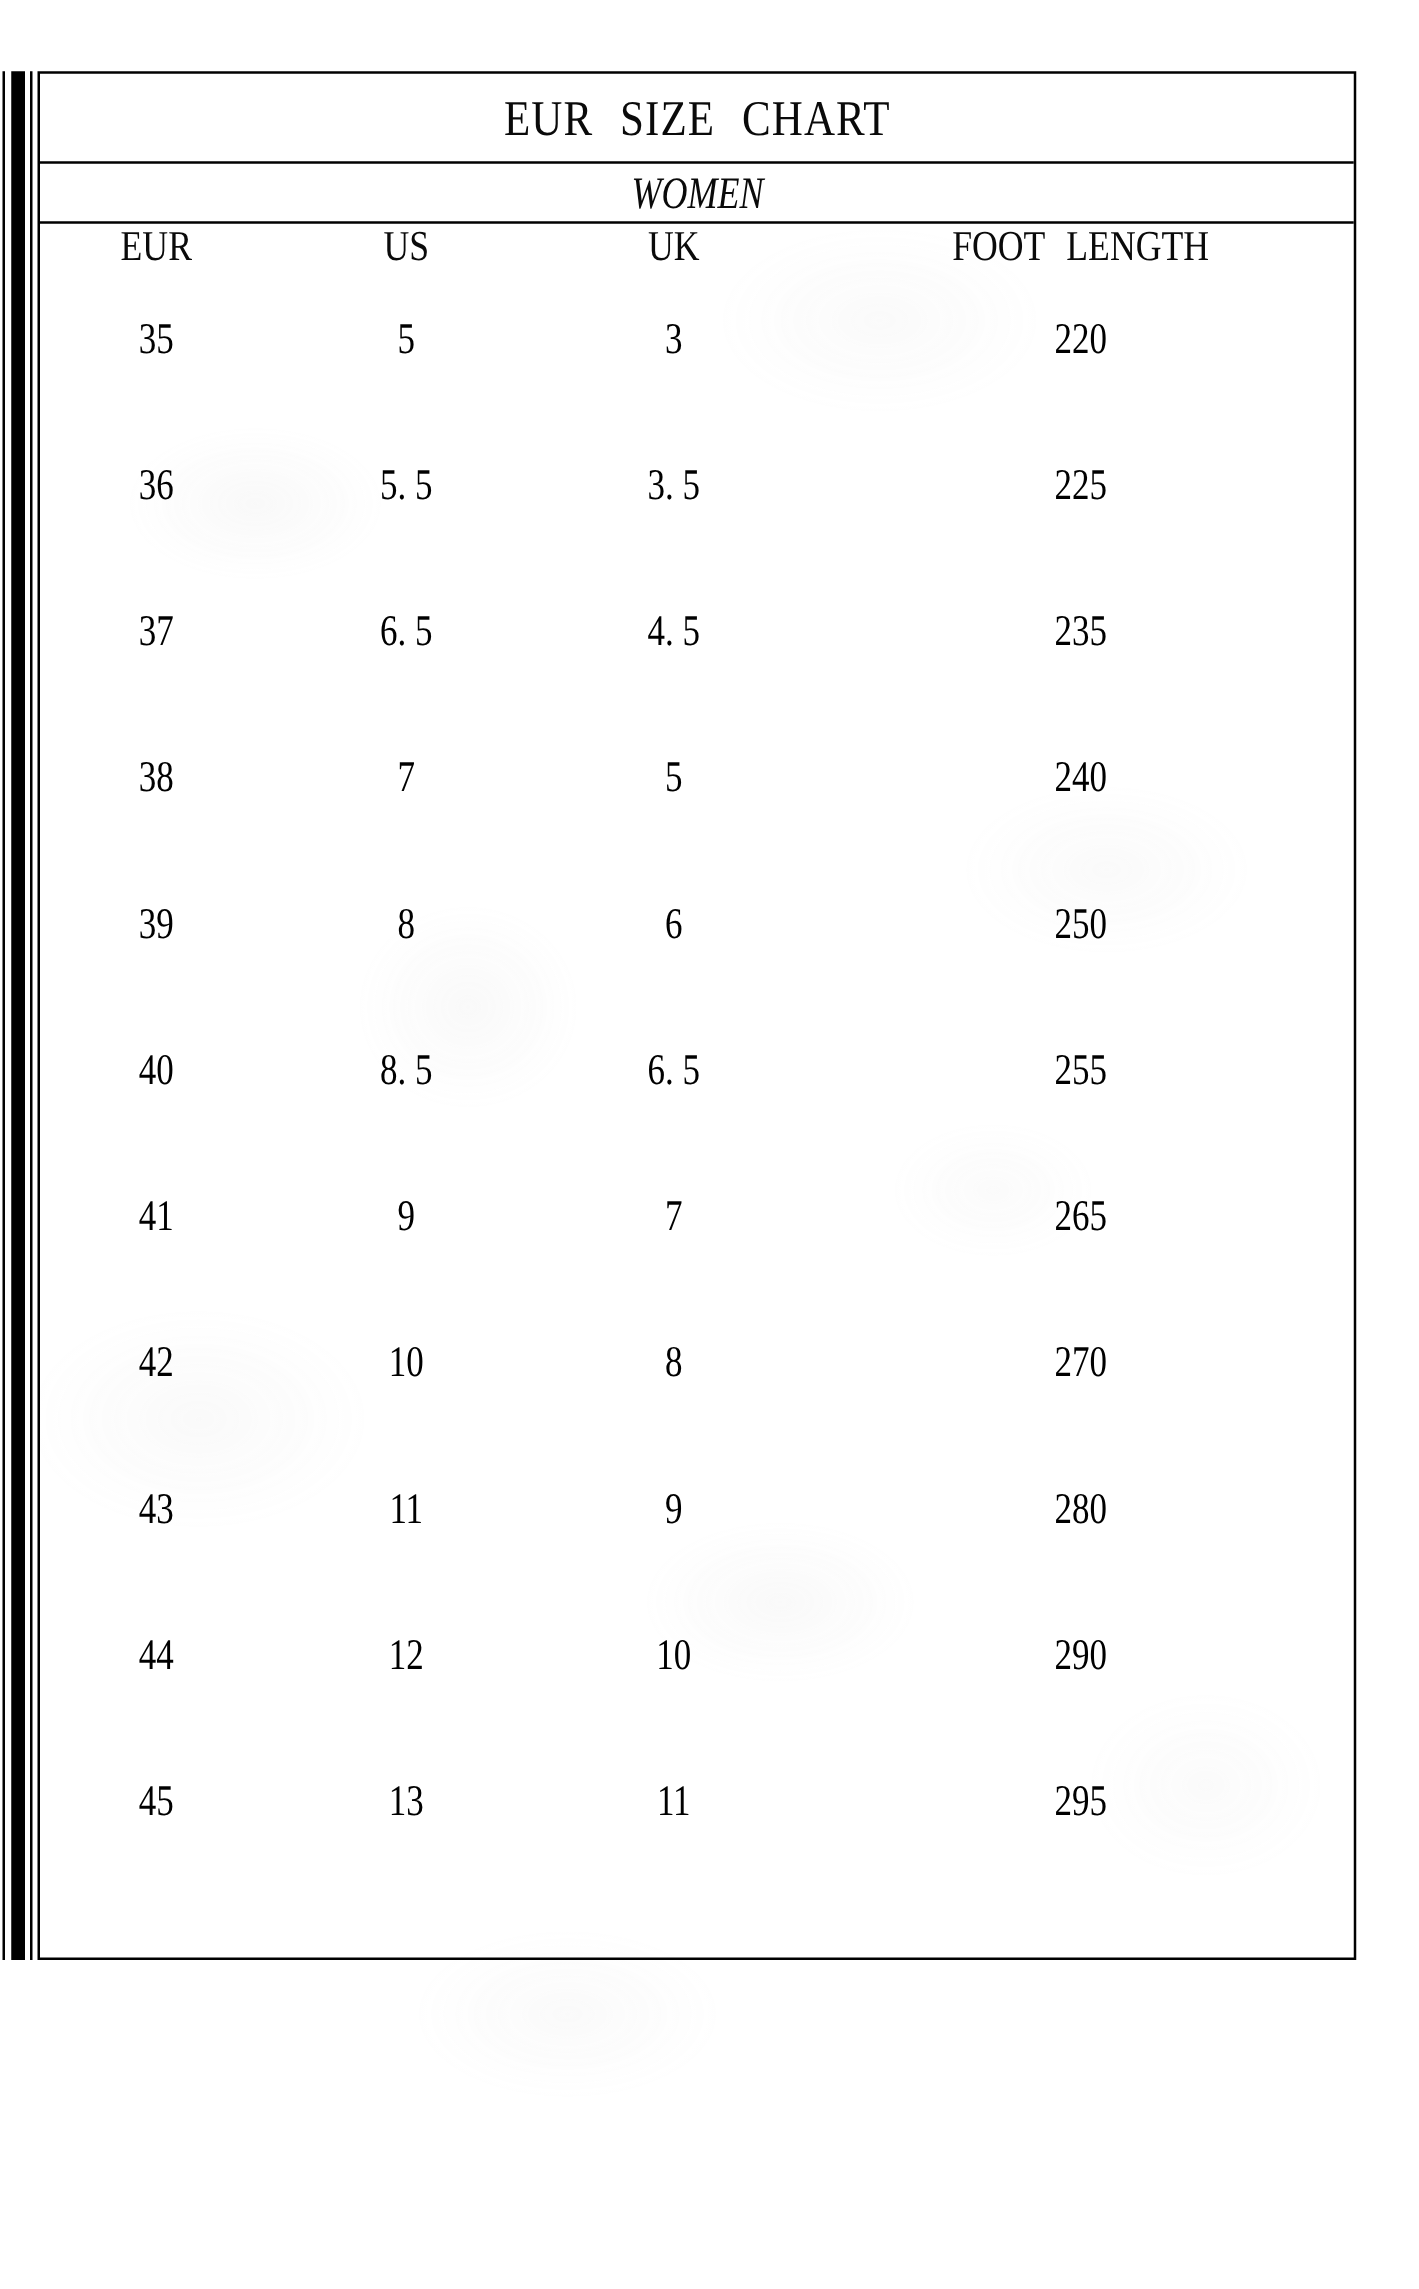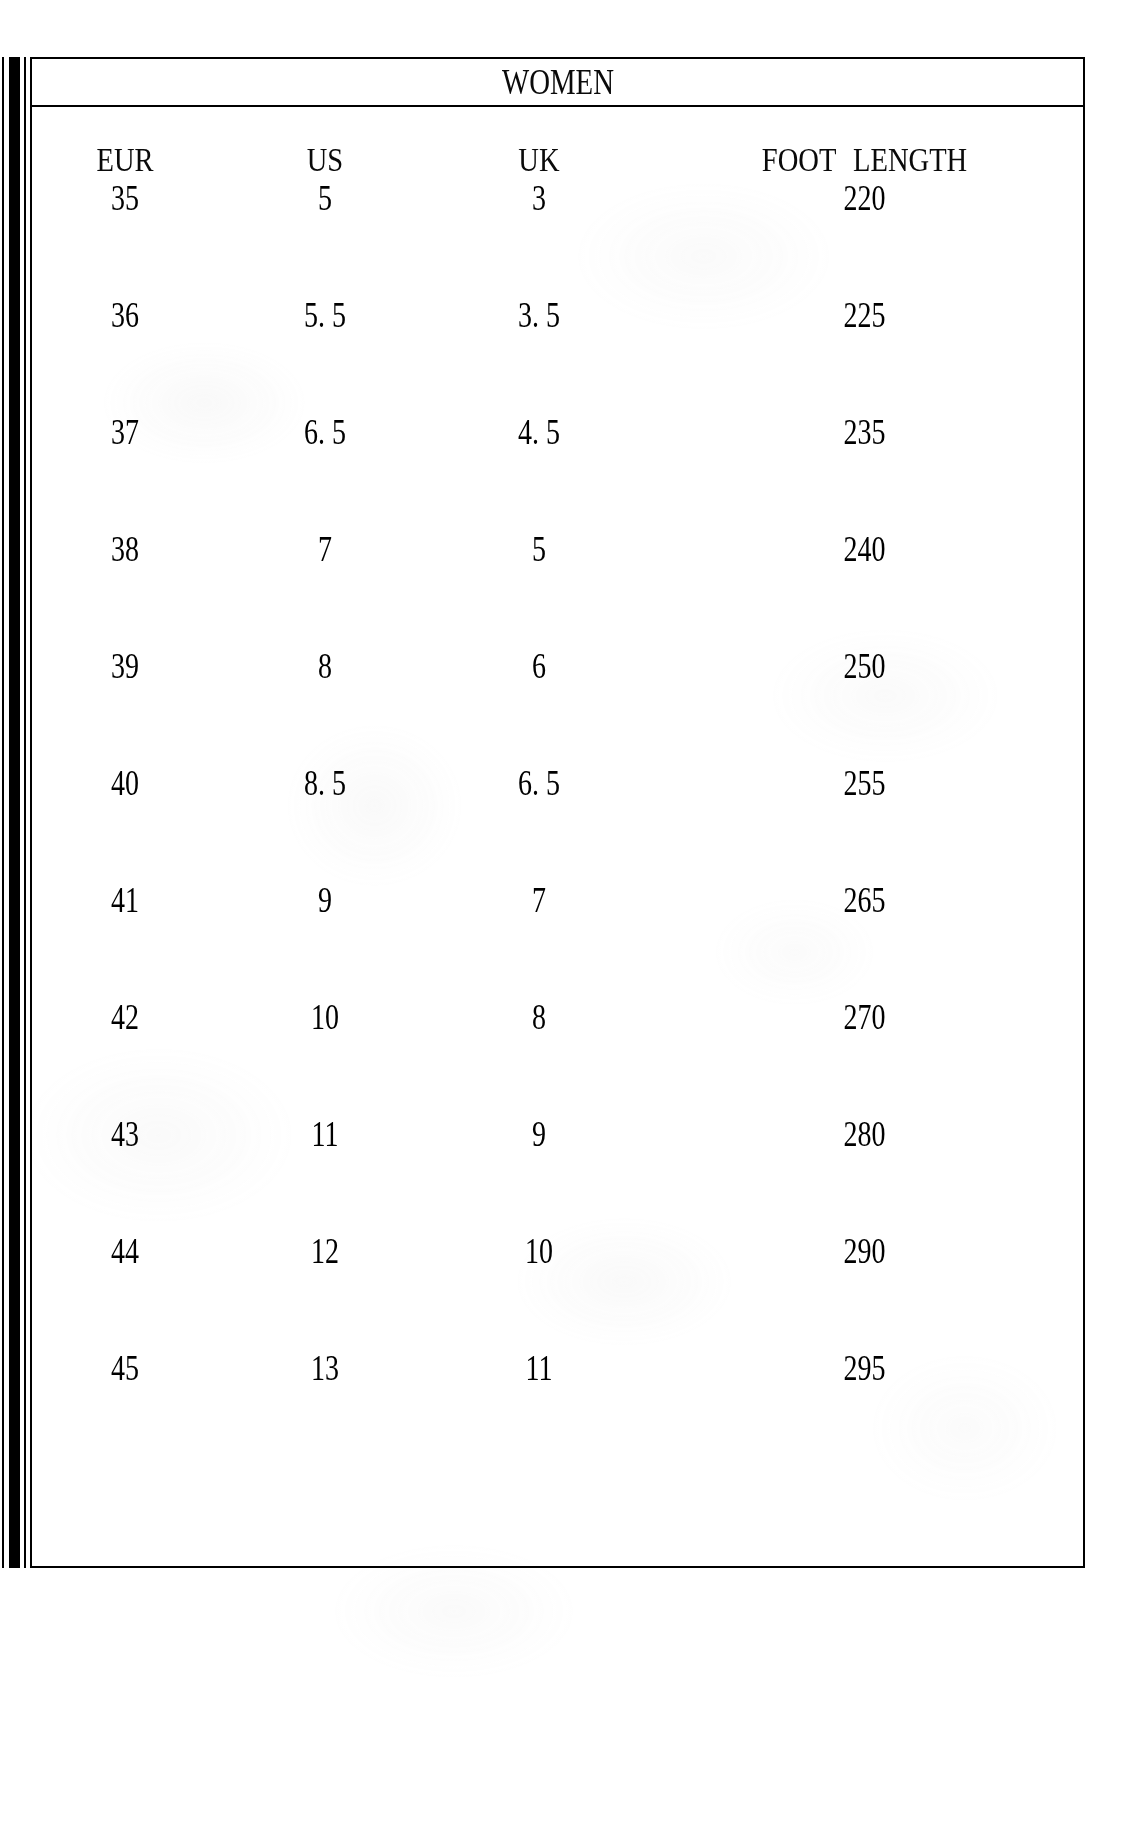--- a/index.html
+++ b/index.html
@@ -96,33 +96,34 @@
     white-space: nowrap;
   }
 
   
   #gender-band {
     height: 48px;
     border-bottom: 2px solid #000;
     display: flex;
     align-items: center;
     justify-content: center;
+    font-style: italic;
   }
   #gender-text {
     font-size: 36px;
     letter-spacing: 0px;
     transform: scaleX(0.80);
     white-space: nowrap;
   }
 
   
   #header-band {
     height: 72px;
     display: flex;
-    align-items: flex-end;
+    align-items: flex-start;
   }
 
   
   #data-area {
     position: relative;
   }
   .data-row {
     height: 117px;
     display: flex;
   }
@@ -160,20 +161,23 @@
 <div id="watermark"></div>
 
 <div id="left-spine">
   <div class="rule-thin"></div>
   <div class="rule-thick"></div>
   <div class="rule-hair"></div>
 </div>
 
 <div id="chart-frame">
 
+  <div class="band" id="title-band">
+    <div id="title-text">EUR SIZE CHART</div>
+  </div>
 
   <div class="band" id="gender-band">
     <div id="gender-text">WOMEN</div>
   </div>
 
   <div class="band" id="header-band">
     <div class="col col-eur">EUR</div>
     <div class="col col-us">US</div>
     <div class="col col-uk">UK</div>
     <div class="col col-foot">FOOT LENGTH</div>

